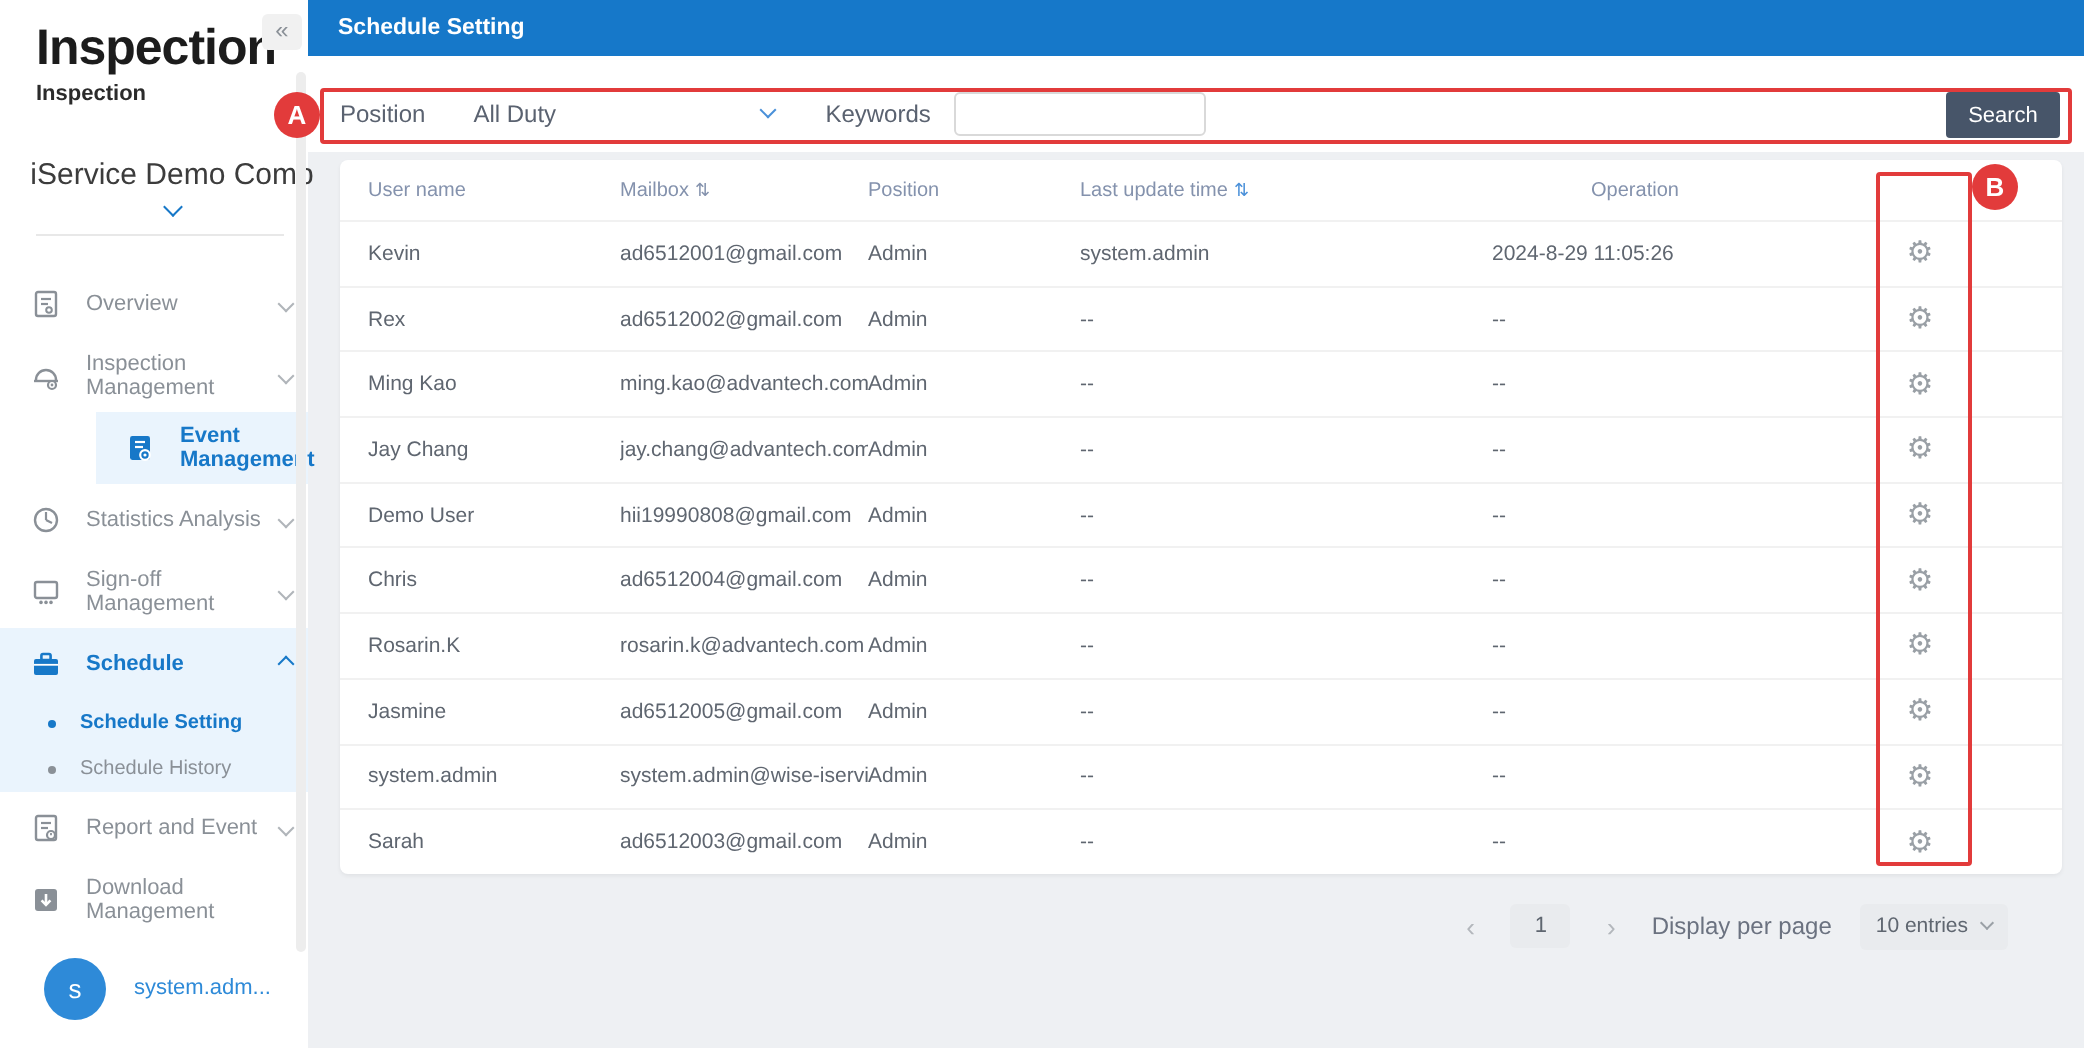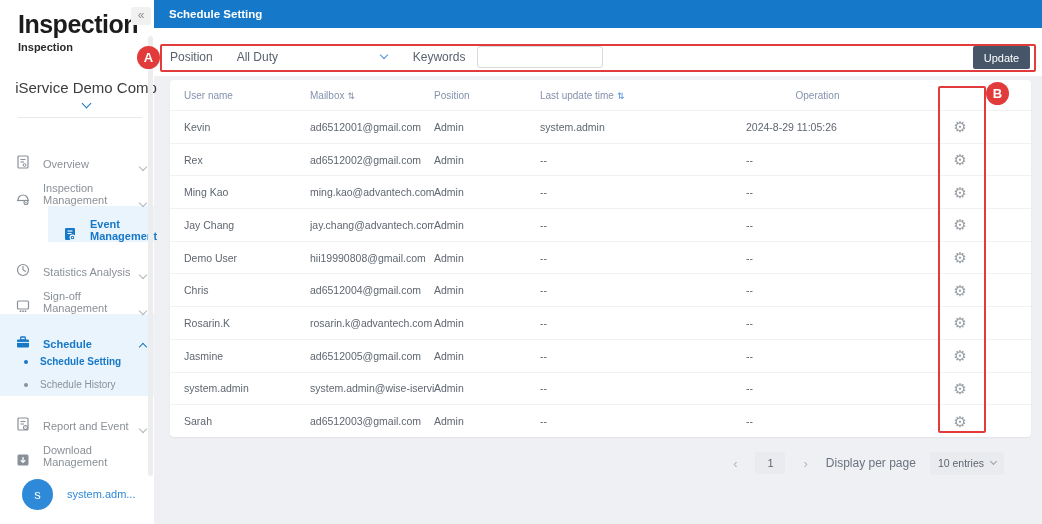--- a/index.html
+++ b/index.html
@@ -13,21 +13,21 @@
   .brand { padding:10px 0 0 18px; }
   .brand-title { font-size:25px; font-weight:bold; color:#1c1c1c; letter-spacing:-0.5px; }
   .brand-subtitle { font-size:11px; font-weight:bold; color:#2b2b2b; margin-top:2px; }
   .collapse-btn { position:absolute; left:131px; top:7px; width:20px; height:18px; background:#f1f1f1; border-radius:3px; color:#8a9097; font-size:12px; text-align:center; line-height:17px; cursor:pointer; }
   .company-row { display:flex; align-items:center; gap:8px; padding:0 0 0 18px; margin-top:26px; cursor:pointer;flex-direction:column; }
   .company-name { font-size:15px; color:#3c3c3c; white-space:nowrap; }
   .chev { display:inline-block; width:7px; height:7px; border-right:1.5px solid #1778c8; border-bottom:1.5px solid #1778c8; transform:rotate(45deg); margin-top:-4px; }
   .divider { height:1px; background:#e8e8e8; margin:10px 12px 0 18px; }
 
   .menu { margin-top:16px; }
-  .menu-item { display:flex; align-items:flex-end; height:36px; padding:0 8px 0 14px; cursor:pointer; }
+  .menu-item { display:flex; align-items:center; height:36px; padding:0 8px 0 14px; cursor:pointer; }
   .menu-item .mi-label { flex:1; font-size:11px; color:#8a9097; margin-left:12px; }
   .menu-item .mi-chev { width:6px; height:6px; border-right:1.2px solid #b0b5ba; border-bottom:1.2px solid #b0b5ba; transform:rotate(45deg); }
   .menu-item .mi-chev.up { transform:rotate(-135deg); }
   .menu-item.active .mi-label { color:#1778c8; font-weight:bold; }
   .menu-item.active { background:#eaf4fd;margin-left:48px; }
   .active-group { background:#eaf4fd; }
   .active-group .mi-label { color:#1778c8; font-weight:bold; }
   .active-group .mi-chev { border-color:#1778c8; }
   .submenu-item { display:flex; align-items:center; height:23px; padding-left:24px; cursor:pointer; }
   .submenu-bullet { width:4px; height:4px; border-radius:50%; background:#8a9097; }
@@ -238,21 +238,21 @@
   <div class="filterbar">
     <div class="filter-inner">
       <span class="filter-label">Position</span>
       <div class="select">
         <span class="select-value">All Duty</span>
         <span class="chev"></span>
       </div>
       <span class="filter-label keywords-label">Keywords</span>
       <input class="keywords-input" type="text" value="" style="">
     </div>
-    <button class="search-btn">Update</button>
+    <button class="search-btn">Search</button>
   </div>
 
   <section class="card">
     <div class="t-head">
       <div class="th col-user">User name</div>
       <div class="th">
         <span>Mailbox</span><span class="sort-icon sort-gray">⇅</span>
       </div>
       <div class="th">Position</div>
       <div class="th">

